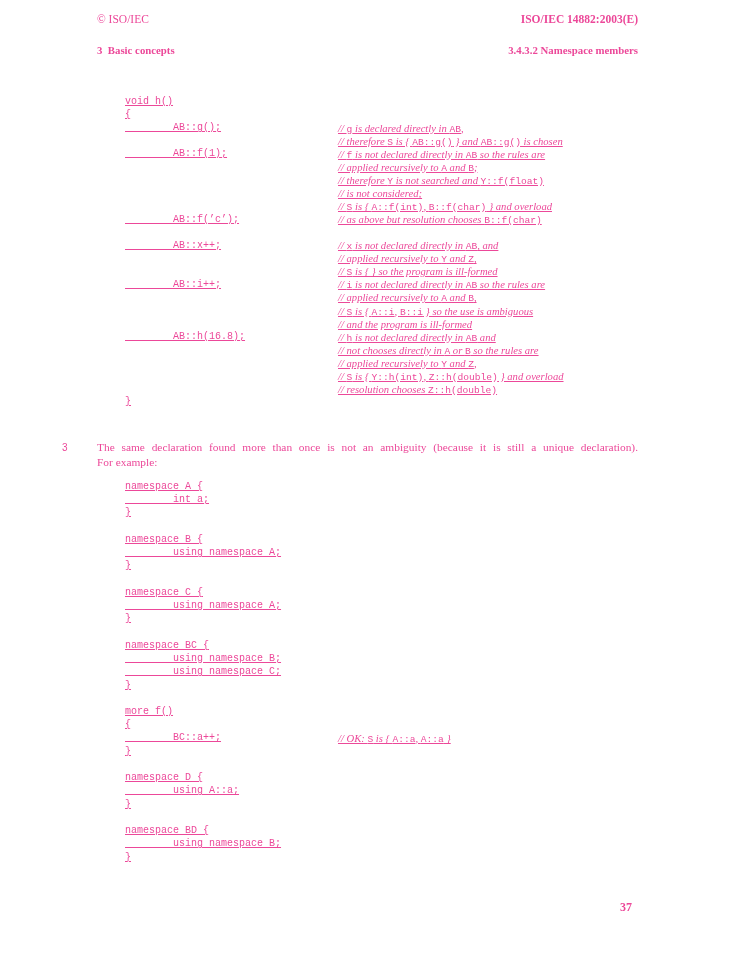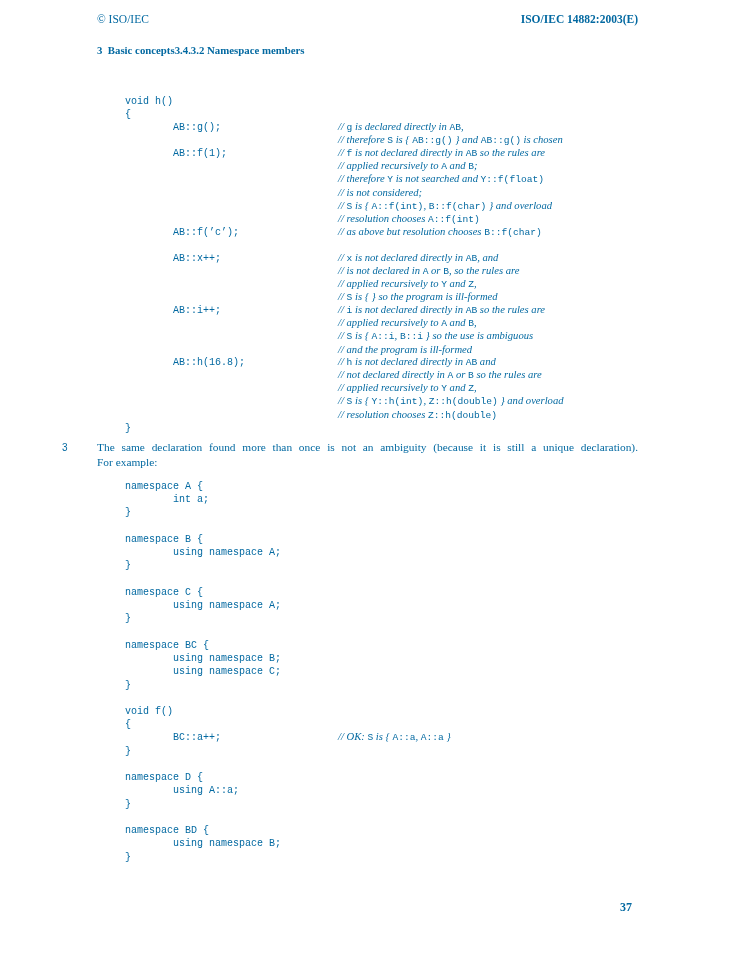--- a/index.html
+++ b/index.html
@@ -1,40 +1,40 @@
 <!DOCTYPE html>
 <html><head>
 <meta charset="utf-8">
 <style>
   * { margin:0; padding:0; box-sizing:border-box; }
   html,body { background:#ffffff; }
   .page {
     position:relative;
     width:736px; height:955px;
     background:#ffffff;
-    color:#0369a1;
+    color:#ec4899;
     font-family:"Liberation Serif", serif;
     overflow:hidden;
   }
   .header-row1 {
     position:absolute; top:13px; left:97px; right:98px;
     display:flex; justify-content:space-between; align-items:baseline;
   }
   .copyright { font-size:11.5px; }
   .doc-id    { font-size:11.5px; font-weight:bold; }
   .header-row2 {
     position:absolute; top:44px; left:97px; right:98px;
-    display:flex; justify-content:flex-start; align-items:baseline;
+    display:flex; justify-content:space-between; align-items:baseline;
   }
   .section-left, .section-right { font-size:10.8px; font-weight:bold; white-space:pre; }
 
   .codeblock { position:absolute; left:125px; }
   #code1 { top:95px;  --lh:13.07px; }
   #code2 { top:480px; --lh:13.24px; }
-  .code-line { display:flex; height:var(--lh); line-height:var(--lh); align-items:flex-end; }
+  .code-line { display:flex; height:var(--lh); line-height:var(--lh); align-items:center;text-decoration:underline; }
   .code {
     font-family:"Liberation Mono", monospace;
     font-size:10px; white-space:pre;
     flex:0 0 213px;
   }
   .comment { white-space:pre; }
   .comment-text {
     font-family:"Liberation Serif", serif;
     font-style:italic; font-size:10.6px; white-space:pre;
   }
@@ -104,40 +104,32 @@
       </div>
       <div class="code-line">
         <span class="code"></span>
         <span class="comment"><span class="comment-text">// is not considered;</span></span>
       </div>
       <div class="code-line">
         <span class="code"></span>
         <span class="comment"><span class="comment-text">// </span><span class="comment-code">S</span><span class="comment-text"> is { </span><span class="comment-code">A::f(int)</span><span class="comment-text">, </span><span class="comment-code">B::f(char)</span><span class="comment-text"> } and overload</span></span>
       </div>
       <div class="code-line">
-        <span class="code"></span>
-        <span class="comment"><span class="comment-text">// resolution chooses </span><span class="comment-code">A::f(int)</span></span>
-      </div>
-      <div class="code-line">
         <span class="code">        AB::f(’c’);</span>
         <span class="comment"><span class="comment-text">// as above but resolution chooses </span><span class="comment-code">B::f(char)</span></span>
       </div>
       <div class="code-line">
         <span class="code"></span>
       </div>
       <div class="code-line">
         <span class="code">        AB::x++;</span>
         <span class="comment"><span class="comment-text">// </span><span class="comment-code">x</span><span class="comment-text"> is not declared directly in </span><span class="comment-code">AB</span><span class="comment-text">, and</span></span>
       </div>
       <div class="code-line">
         <span class="code"></span>
-        <span class="comment"><span class="comment-text">// is not declared in </span><span class="comment-code">A</span><span class="comment-text"> or </span><span class="comment-code">B</span><span class="comment-text">, so the rules are</span></span>
-      </div>
-      <div class="code-line">
-        <span class="code"></span>
         <span class="comment"><span class="comment-text">// applied recursively to </span><span class="comment-code">Y</span><span class="comment-text"> and </span><span class="comment-code">Z</span><span class="comment-text">,</span></span>
       </div>
       <div class="code-line">
         <span class="code"></span>
         <span class="comment"><span class="comment-text">// </span><span class="comment-code">S</span><span class="comment-text"> is { } so the program is ill-formed</span></span>
       </div>
       <div class="code-line">
         <span class="code">        AB::i++;</span>
         <span class="comment"><span class="comment-text">// </span><span class="comment-code">i</span><span class="comment-text"> is not declared directly in </span><span class="comment-code">AB</span><span class="comment-text"> so the rules are</span></span>
       </div>
@@ -152,21 +144,21 @@
       <div class="code-line">
         <span class="code"></span>
         <span class="comment"><span class="comment-text">// and the program is ill-formed</span></span>
       </div>
       <div class="code-line">
         <span class="code">        AB::h(16.8);</span>
         <span class="comment"><span class="comment-text">// </span><span class="comment-code">h</span><span class="comment-text"> is not declared directly in </span><span class="comment-code">AB</span><span class="comment-text"> and</span></span>
       </div>
       <div class="code-line">
         <span class="code"></span>
-        <span class="comment"><span class="comment-text">// not declared directly in </span><span class="comment-code">A</span><span class="comment-text"> or </span><span class="comment-code">B</span><span class="comment-text"> so the rules are</span></span>
+        <span class="comment"><span class="comment-text">// not chooses directly in </span><span class="comment-code">A</span><span class="comment-text"> or </span><span class="comment-code">B</span><span class="comment-text"> so the rules are</span></span>
       </div>
       <div class="code-line">
         <span class="code"></span>
         <span class="comment"><span class="comment-text">// applied recursively to </span><span class="comment-code">Y</span><span class="comment-text"> and </span><span class="comment-code">Z</span><span class="comment-text">,</span></span>
       </div>
       <div class="code-line">
         <span class="code"></span>
         <span class="comment"><span class="comment-text">// </span><span class="comment-code">S</span><span class="comment-text"> is { </span><span class="comment-code">Y::h(int)</span><span class="comment-text">, </span><span class="comment-code">Z::h(double)</span><span class="comment-text"> } and overload</span></span>
       </div>
       <div class="code-line">
@@ -230,21 +222,21 @@
       <div class="code-line">
         <span class="code">        using namespace C;</span>
       </div>
       <div class="code-line">
         <span class="code">}</span>
       </div>
       <div class="code-line">
         <span class="code"></span>
       </div>
       <div class="code-line">
-        <span class="code">void f()</span>
+        <span class="code">more f()</span>
       </div>
       <div class="code-line">
         <span class="code">{</span>
       </div>
       <div class="code-line">
         <span class="code">        BC::a++;</span>
         <span class="comment"><span class="comment-text">// OK: </span><span class="comment-code">S</span><span class="comment-text"> is { </span><span class="comment-code">A::a</span><span class="comment-text">, </span><span class="comment-code">A::a</span><span class="comment-text"> }</span></span>
       </div>
       <div class="code-line">
         <span class="code">}</span>

